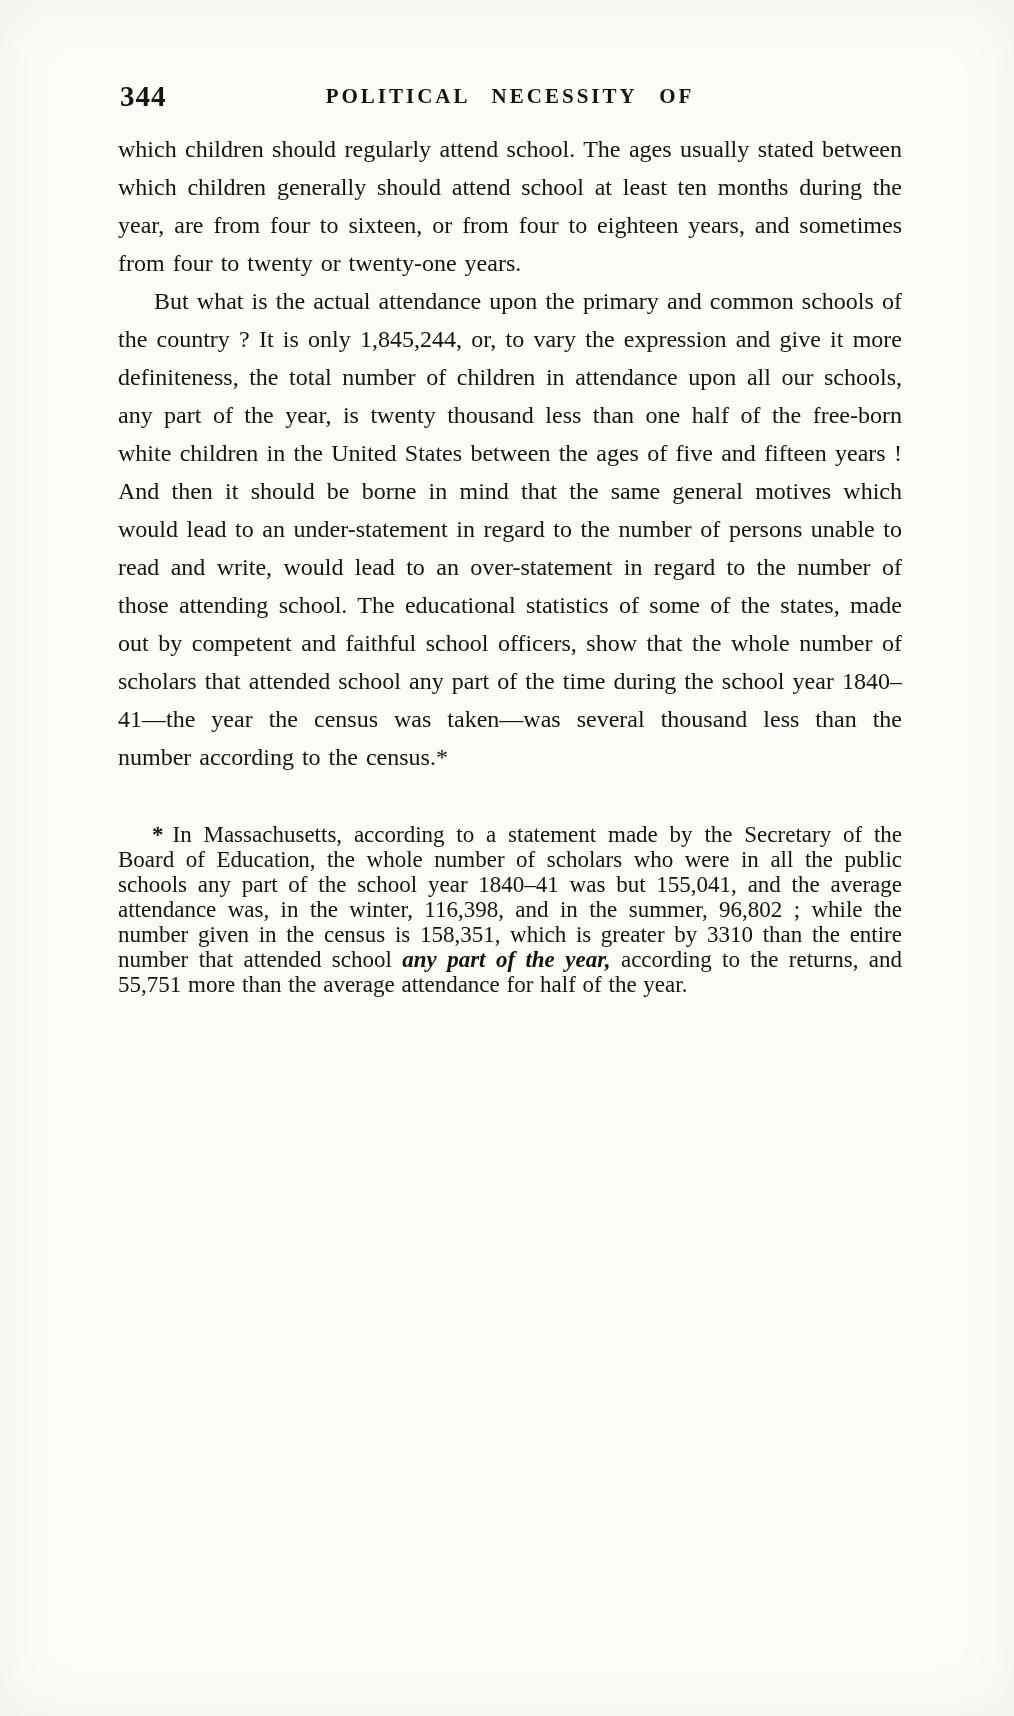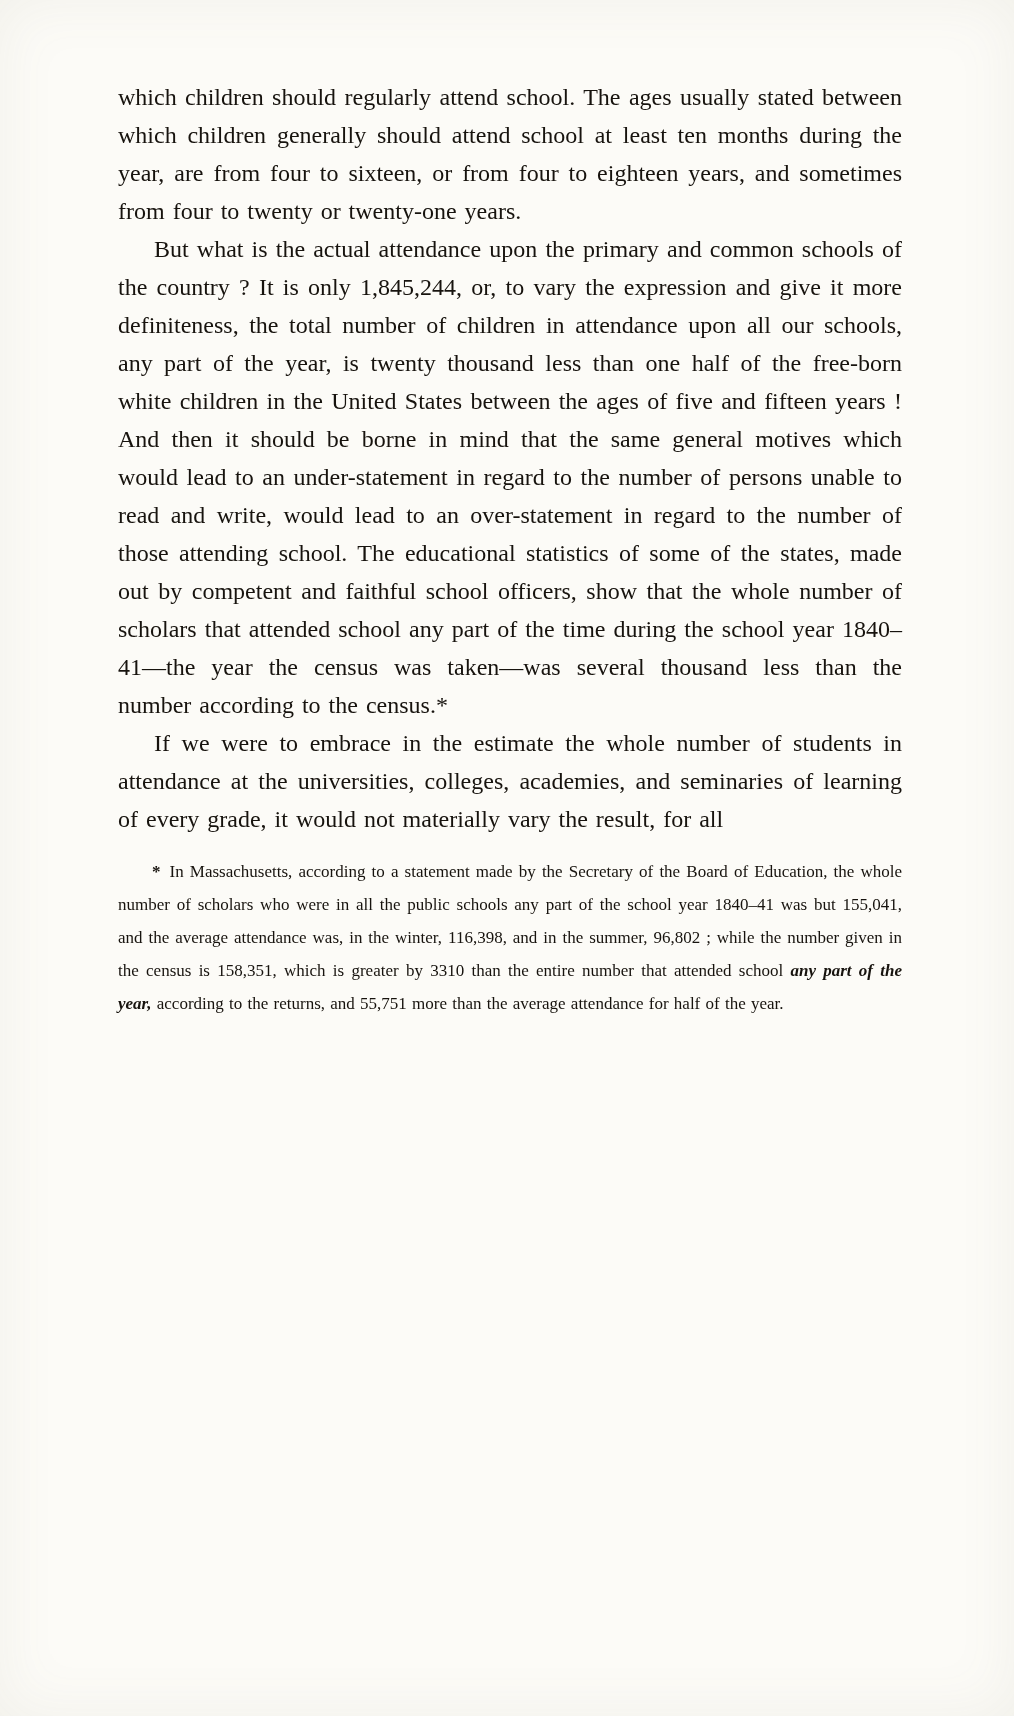--- a/index.html
+++ b/index.html
@@ -50,23 +50,23 @@
     font-size: 24px;
     line-height: 38px;
     text-align: justify;
     word-spacing: 2px;
   }
 
   .para { text-indent: 36px; }
   .para.no-indent { text-indent: 0; }
 
   .footnote {
-    margin-top: 17px;
-    font-size: 17px;
-    line-height: 33px;
+    margin-top: 46px;
+    font-size: 23px;
+    line-height: 25px;
     text-align: justify;
     word-spacing: 1px;
   }
 
   .footnote-text { text-indent: 34px; }
 
   .footnote-marker {
     font-weight: 700;
     margin-right: 9px;
   }
@@ -74,25 +74,28 @@
   .footnote em {
     font-style: italic;
     font-weight: 700;
   }
 </style>
 </head>
 <body>
 
 <div class="page">
 
+  <header class="page-header">
+    <span class="page-number">344</span>
+    <span class="running-title">POLITICAL NECESSITY OF</span>
+  </header>
 
   <main class="body-text">
     <p class="para no-indent">which children should regularly attend school. The ages usually stated between which children generally should attend school at least ten months during the year, are from four to sixteen, or from four to eighteen years, and sometimes from four to twenty or twenty-one years.</p>
     <p class="para">But what is the actual attendance upon the primary and common schools of the country ? It is only 1,845,244, or, to vary the expression and give it more definiteness, the total number of children in attendance upon all our schools, any part of the year, is twenty thousand less than one half of the free-born white children in the United States between the ages of five and fifteen years ! And then it should be borne in mind that the same general motives which would lead to an under-statement in regard to the number of persons unable to read and write, would lead to an over-statement in regard to the number of those attending school. The educational statistics of some of the states, made out by competent and faithful school officers, show that the whole number of scholars that attended school any part of the time during the school year 1840–41—the year the census was taken—was several thousand less than the number according to the census.*</p>
-    <p class="para">If we were to embrace in the estimate the whole number of students in attendance at the universities, colleges, academies, and seminaries of learning of every grade, it would not materially vary the result, for all</p>
   </main>
 
   <footer class="footnote">
     <p class="footnote-text">
       <span class="footnote-marker">*</span><span>In Massachusetts, according to a statement made by the Secretary of the Board of Education, the whole number of scholars who were in all the public schools any part of the school year 1840–41 was but 155,041, and the average attendance was, in the winter, 116,398, and in the summer, 96,802 ; while the number given in the census is 158,351, which is greater by 3310 than the entire number that attended school </span><em>any part of the year,</em><span> according to the returns, and 55,751 more than the average attendance for half of the year.</span>
     </p>
   </footer>
 
 </div>
 

